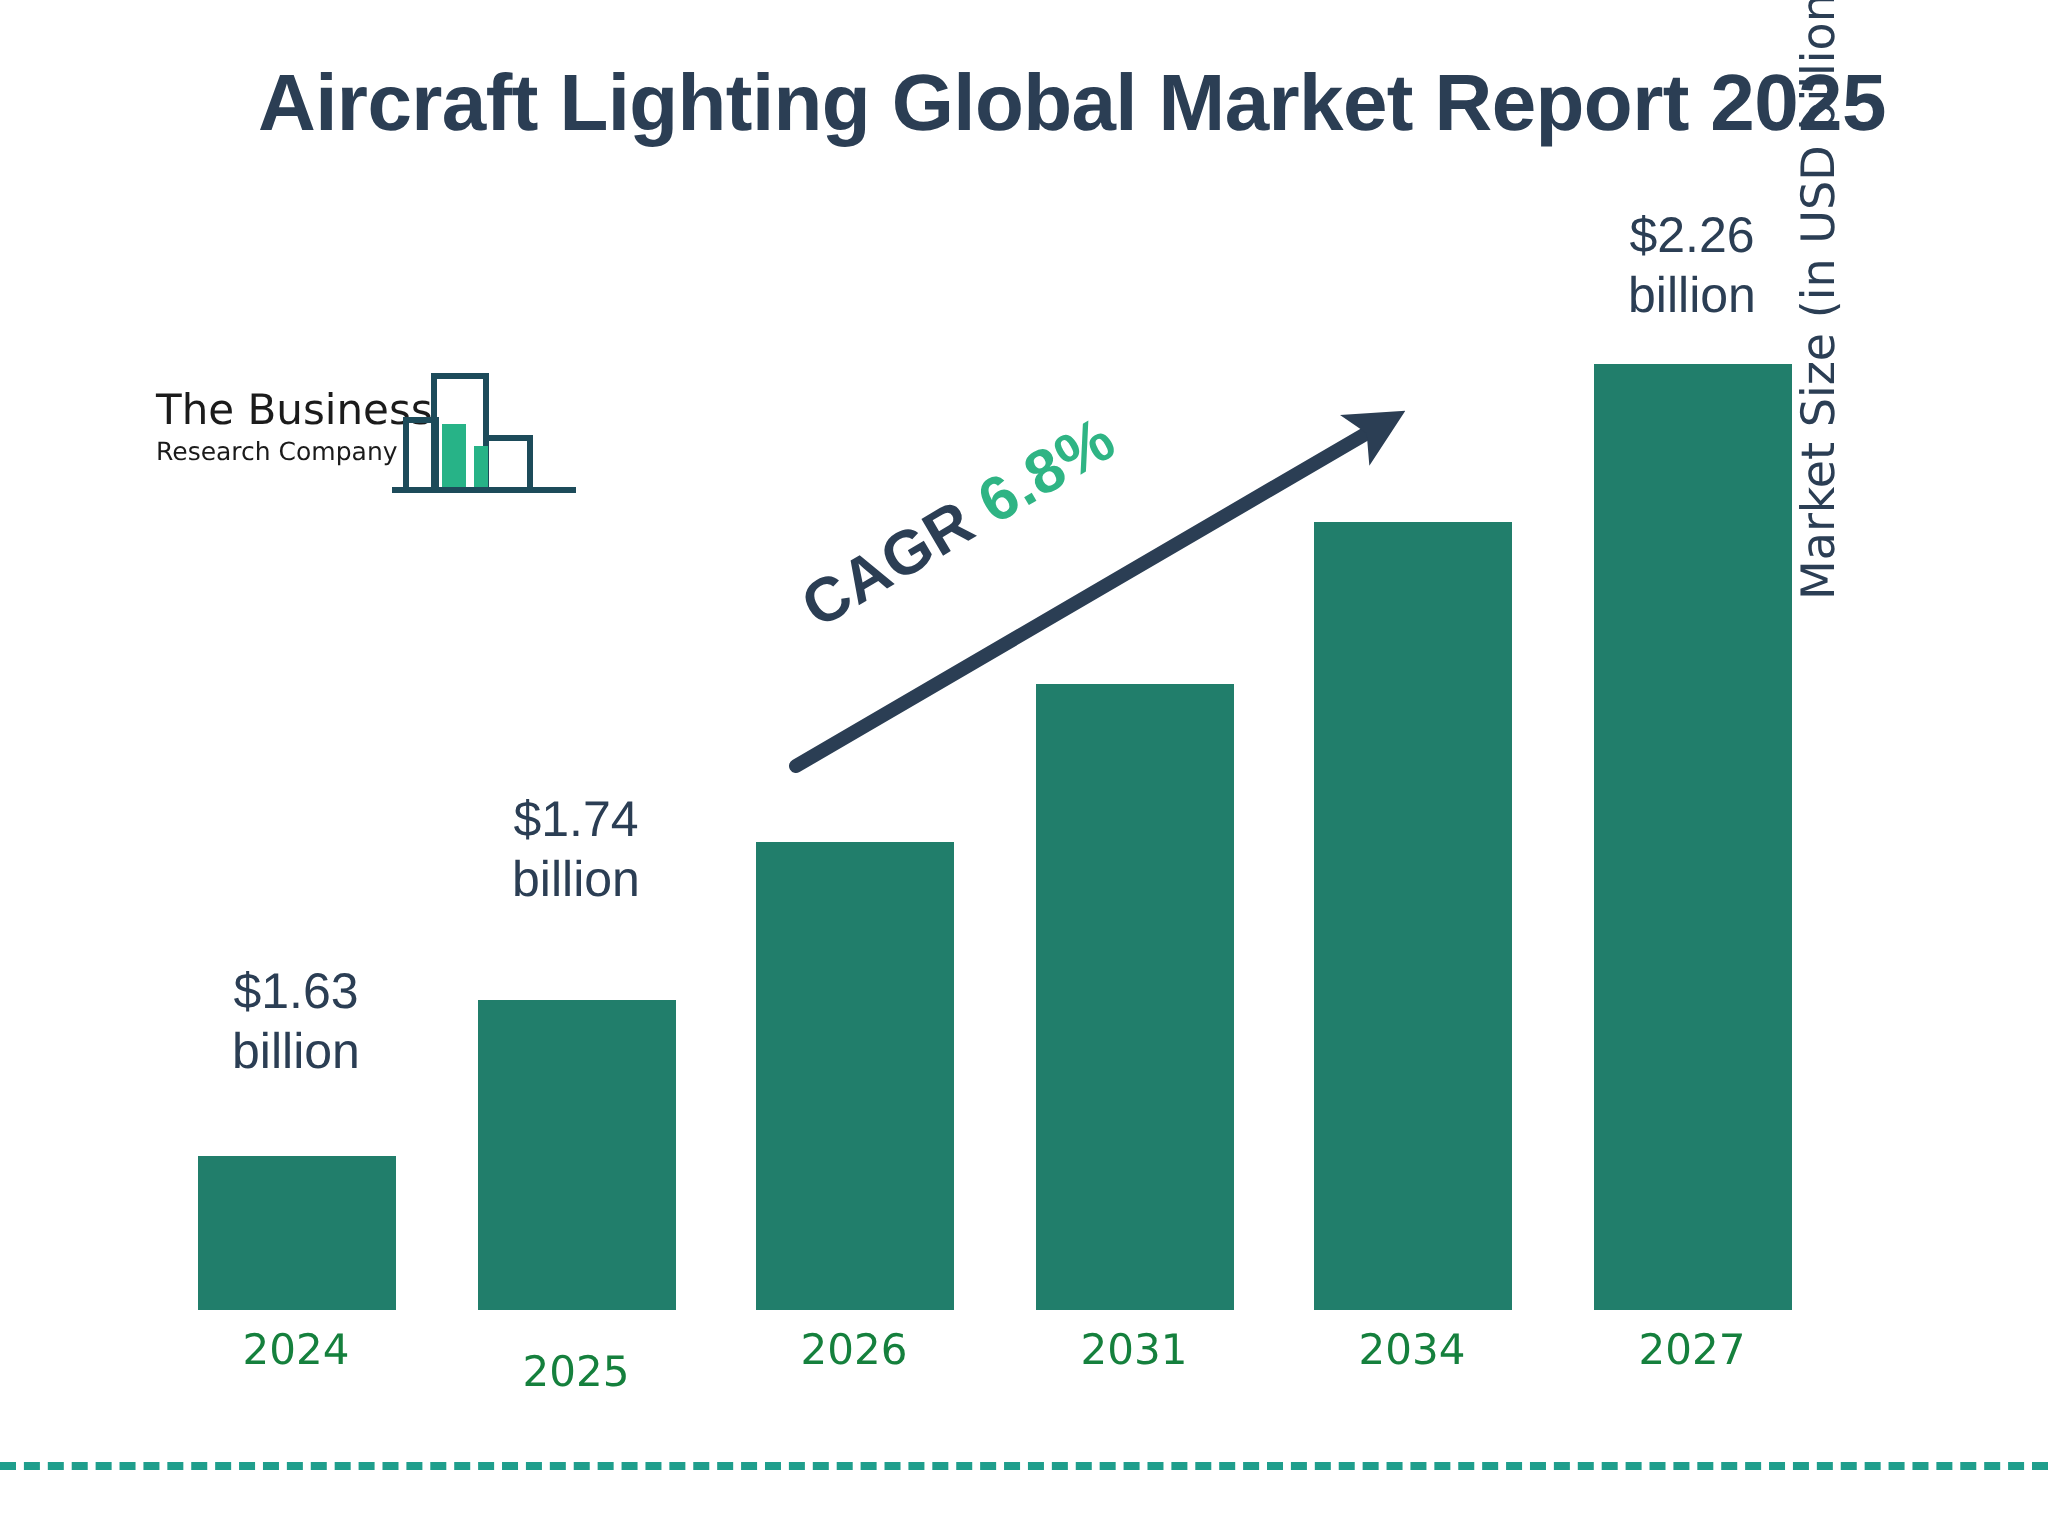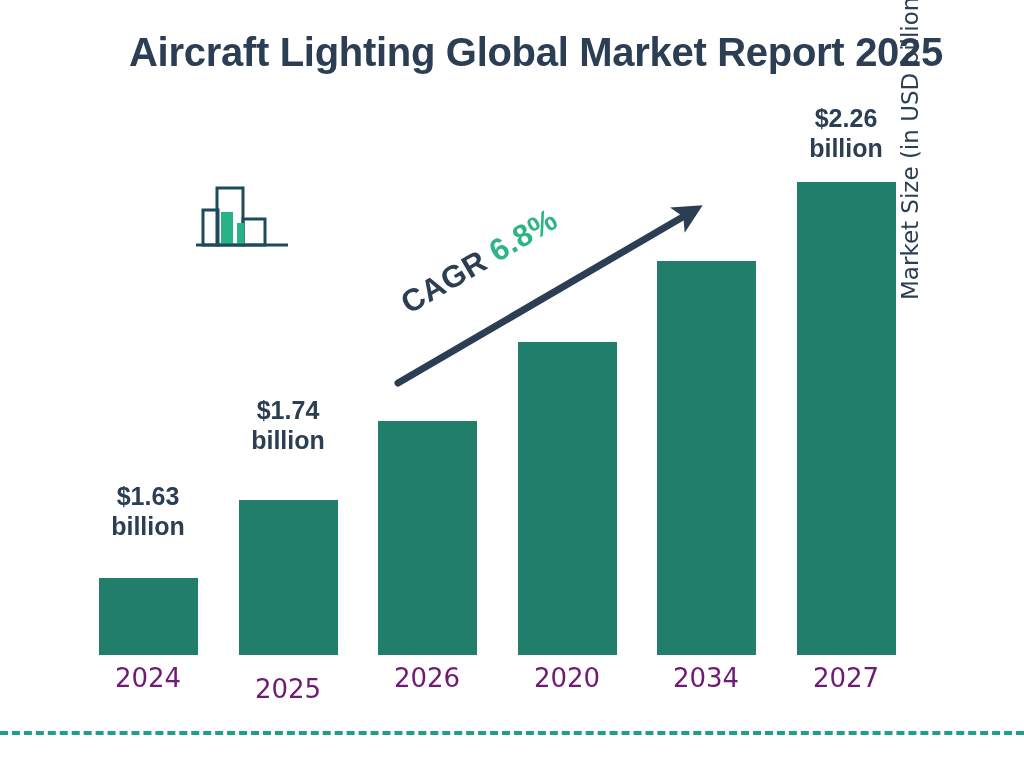--- a/index.html
+++ b/index.html
@@ -79,30 +79,30 @@
     height: 768px;
   }
   .bar {
     position: absolute;
     background: #217e6b;
   }
   .bar-value {
     position: absolute;
     text-align: center;
     font-size: 25px;
-    font-weight: bold;
+    font-weight: normal;
     color: #2b3e54;
     line-height: 1.18;
     white-space: pre-line;
   }
   .x-tick {
     position: absolute;
     text-align: center;
-    font-size: 26px;
-    color: #701a75;
+    font-size: 21px;
+    color: #15803d;
     font-family: "DejaVu Sans", sans-serif;
   }
 
   
   .y-axis-title {
     position: absolute;
     left: 897px;
     top: 300px;
     width: 380px;
     transform: rotate(-90deg);
@@ -150,20 +150,24 @@
   }
 </style>
 </head>
 <body>
 
 <div id="page">
 
   <div class="chart-title">Aircraft Lighting Global Market Report 2025</div>
 
   <div class="logo">
+    <div class="logo-text">
+      <div class="logo-line1">The Business</div>
+      <div class="logo-line2">Research Company</div>
+    </div>
     <span class="logo-mark">
       <svg width="92" height="68" viewBox="0 0 92 68" xmlns="http://www.w3.org/2000/svg">
 
         <rect x="21" y="3" width="26" height="57" fill="none" stroke="#1d4b5a" stroke-width="3"></rect>
         <rect x="7" y="25" width="15" height="35" fill="none" stroke="#1d4b5a" stroke-width="3"></rect>
         <rect x="47" y="34" width="22" height="26" fill="none" stroke="#1d4b5a" stroke-width="3"></rect>
 
         <rect x="25" y="27" width="12" height="33" fill="#27b387"></rect>
         <rect x="41" y="38" width="7" height="22" fill="#27b387"></rect>
 
@@ -181,21 +185,21 @@
 
     <div class="bar" style="left:239px; top:500px; width:99px; height:155px;"></div>
     <div class="bar-value" style="left:213px; top:396px; width:150px;">$1.74
 billion</div>
     <div class="x-tick" style="left:213px; top:674px; width:150px;">2025</div>
 
     <div class="bar" style="left:378px; top:421px; width:99px; height:234px;"></div>
     <div class="x-tick" style="left:352px; top:663px; width:150px;">2026</div>
 
     <div class="bar" style="left:518px; top:342px; width:99px; height:313px;"></div>
-    <div class="x-tick" style="left:492px; top:663px; width:150px;">2020</div>
+    <div class="x-tick" style="left:492px; top:663px; width:150px;">2031</div>
 
     <div class="bar" style="left:657px; top:261px; width:99px; height:394px;"></div>
     <div class="x-tick" style="left:631px; top:663px; width:150px;">2034</div>
 
     <div class="bar" style="left:797px; top:182px; width:99px; height:473px;"></div>
     <div class="bar-value" style="left:771px; top:104px; width:150px;">$2.26
 billion</div>
     <div class="x-tick" style="left:771px; top:663px; width:150px;">2027</div>
   </div>
 

